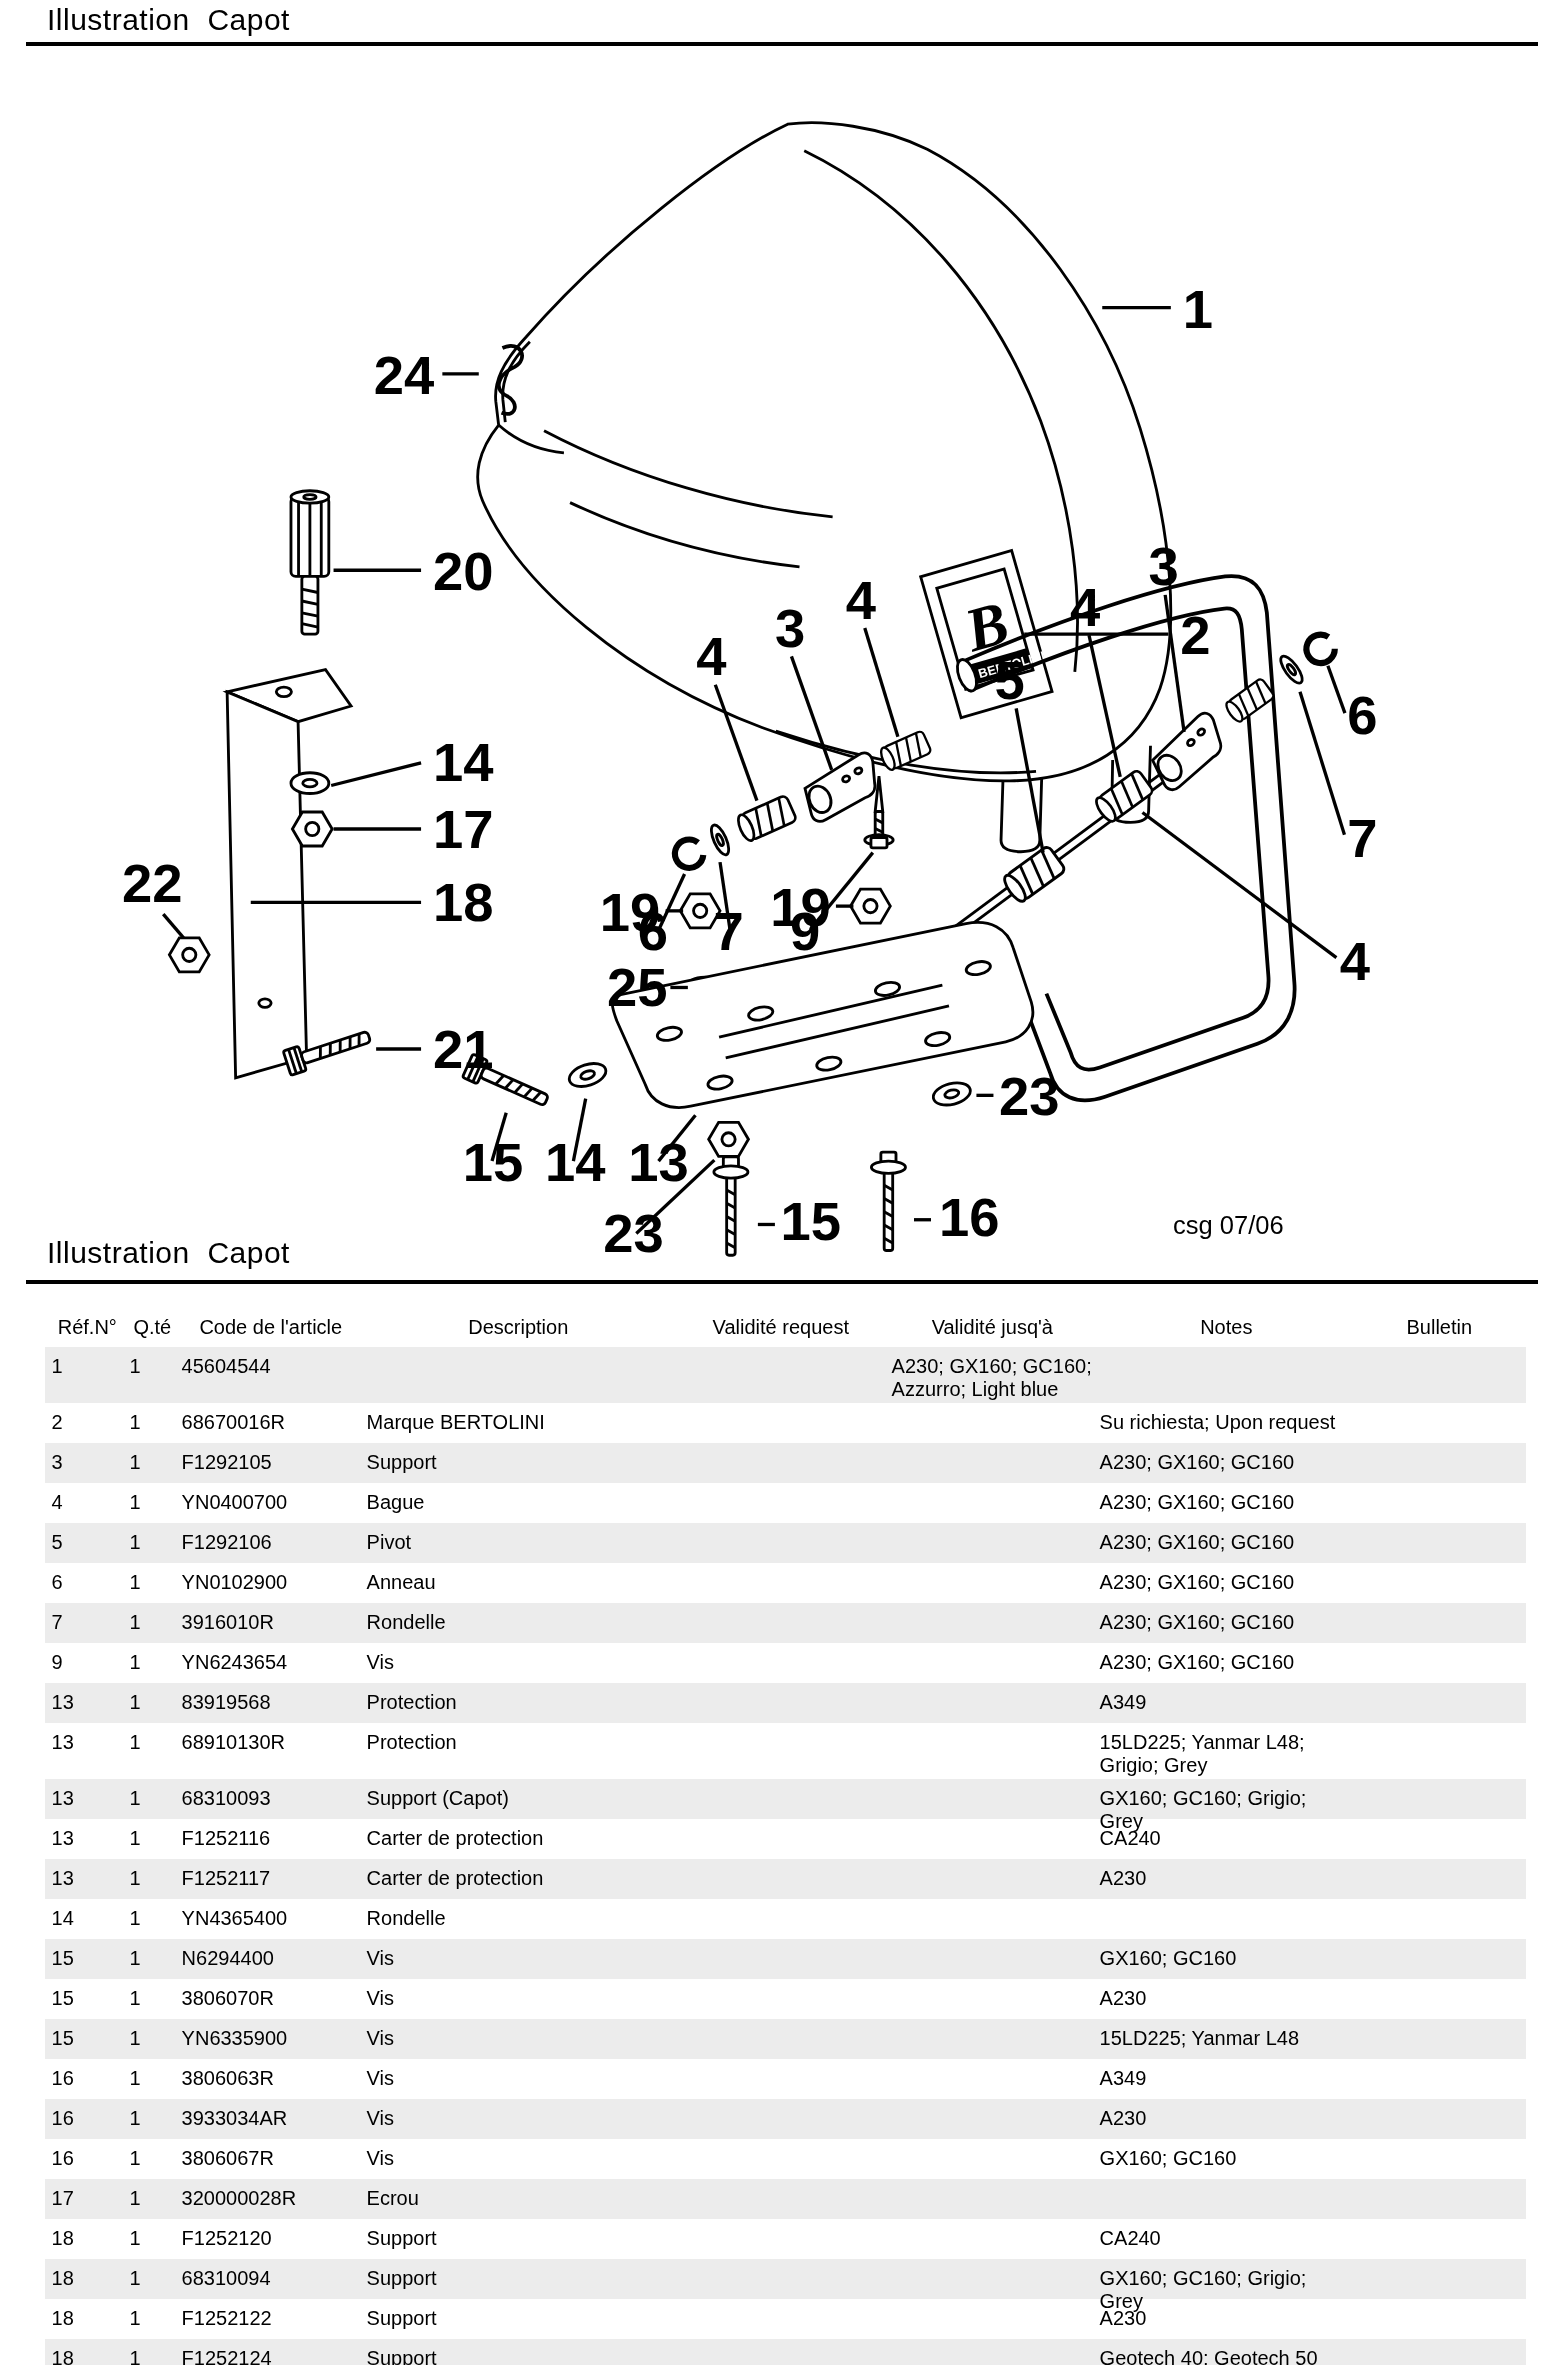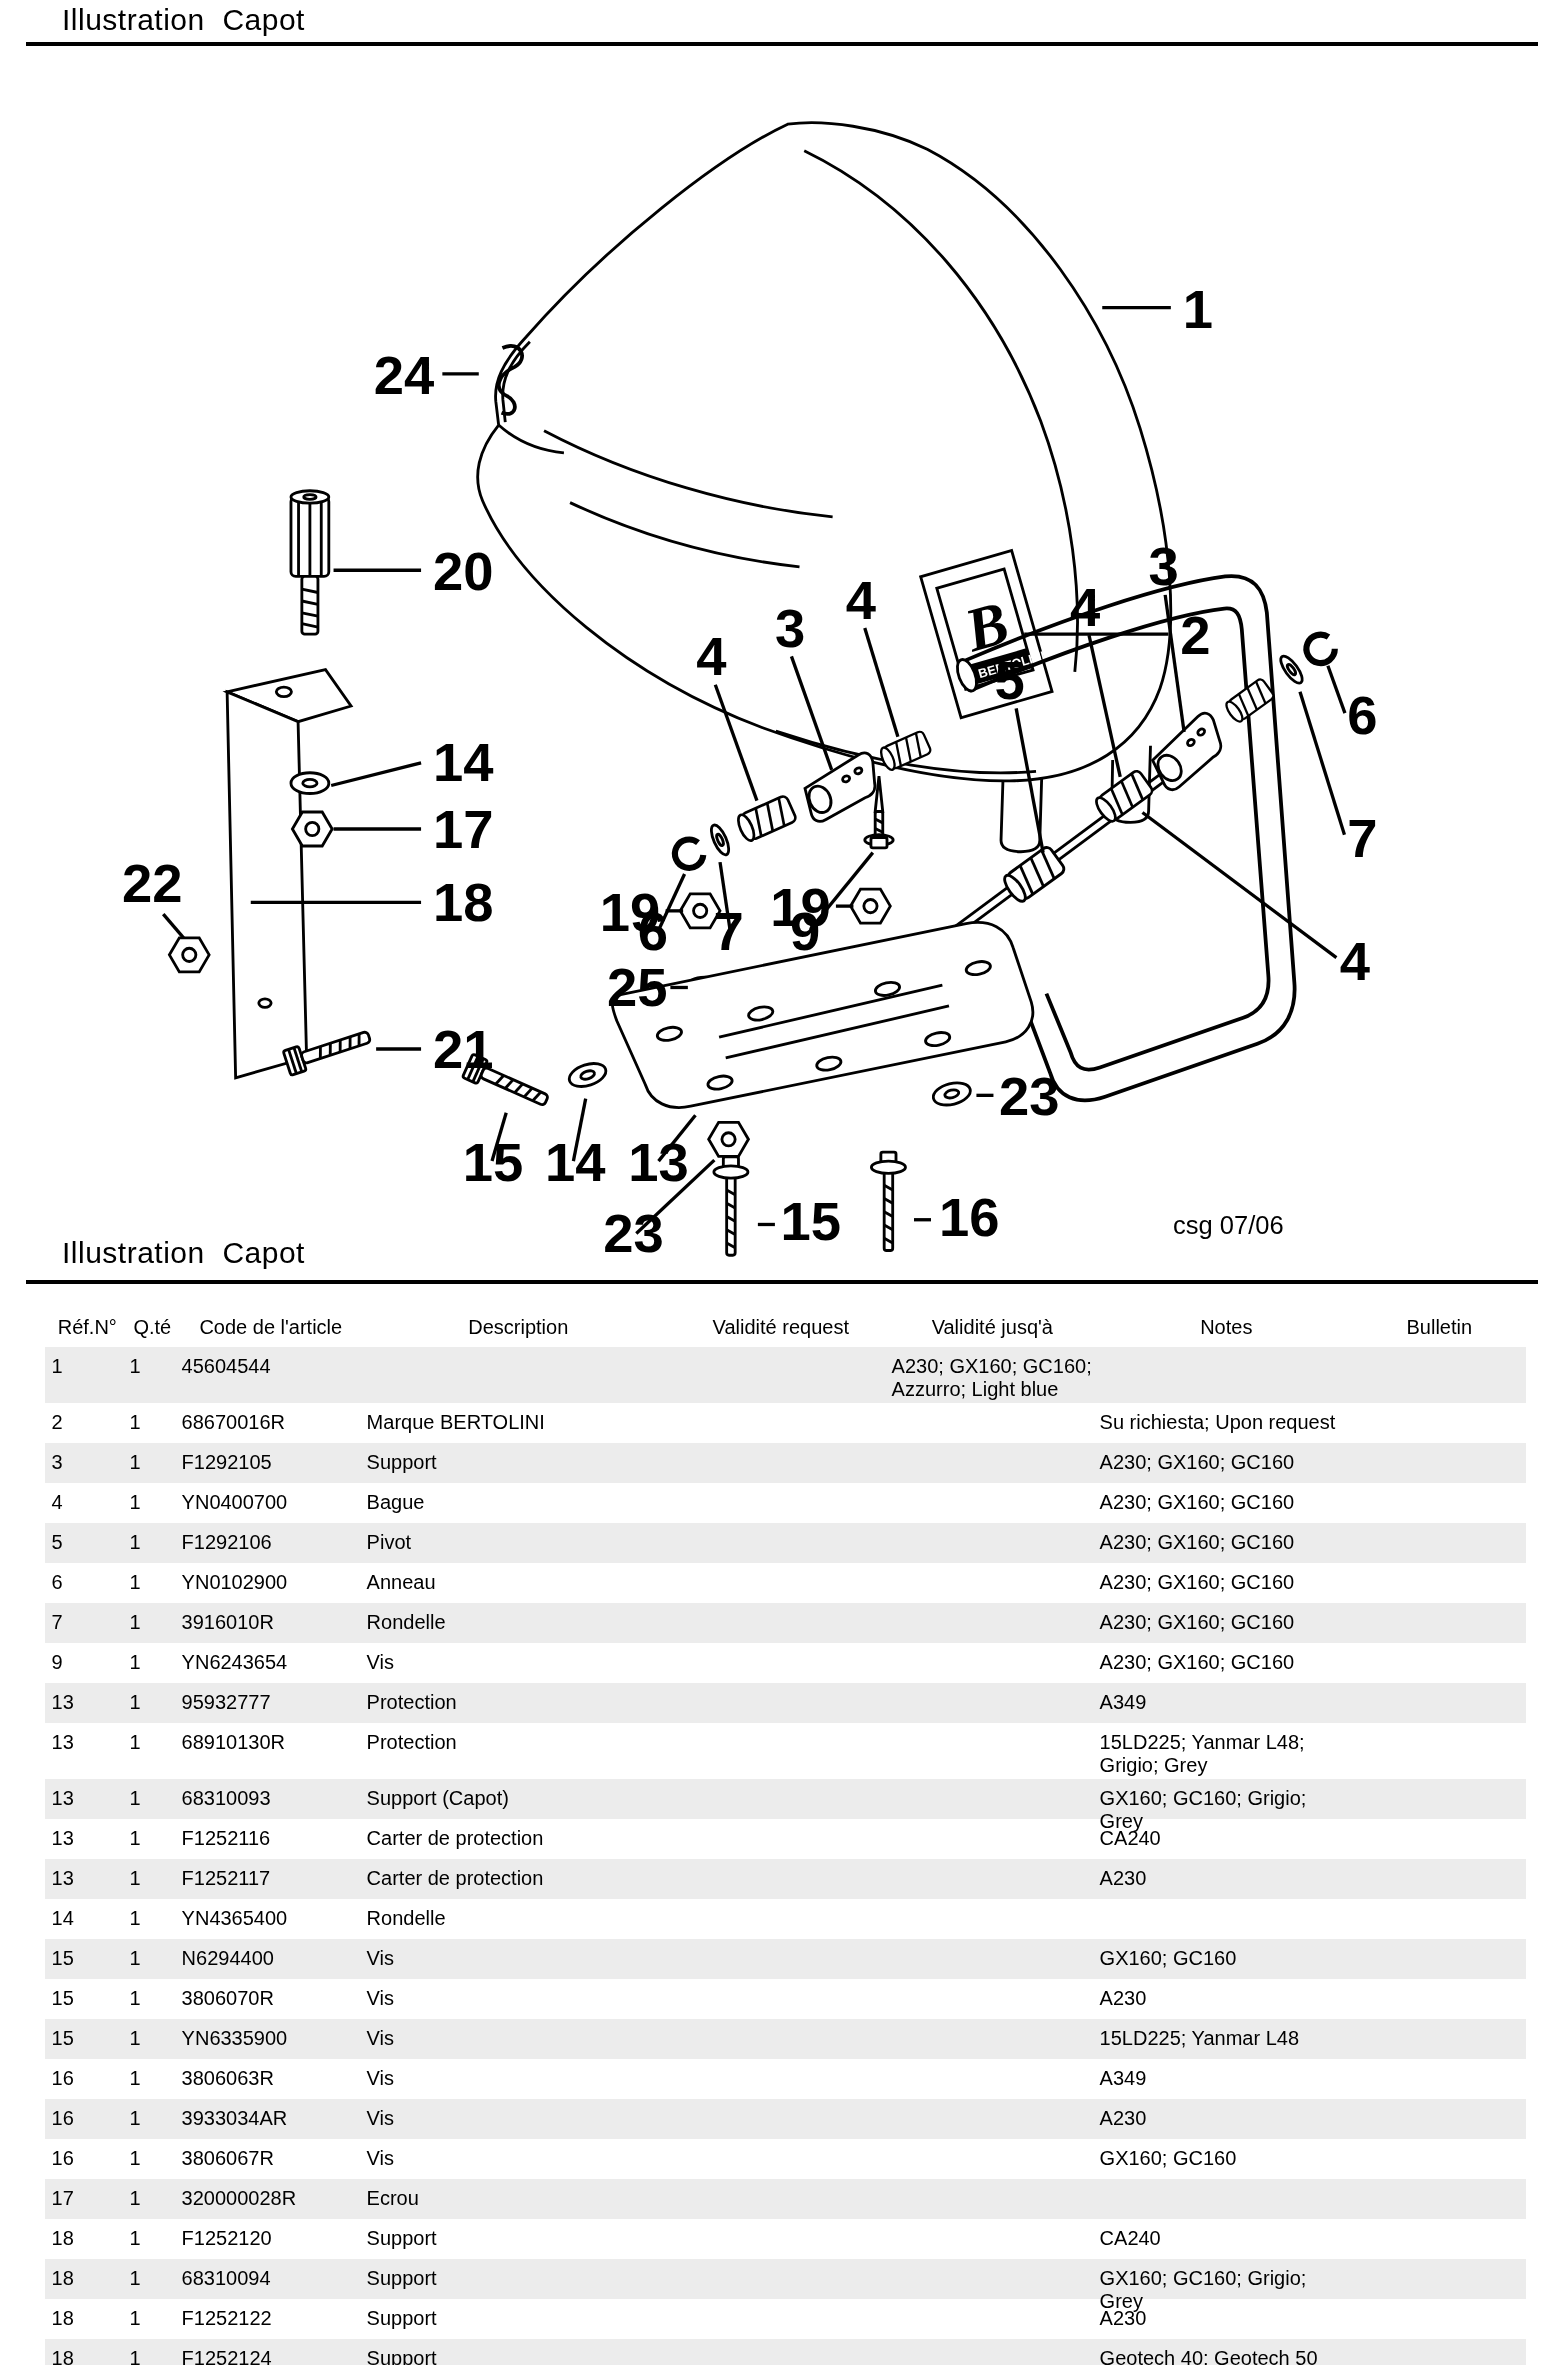--- a/index.html
+++ b/index.html
@@ -1,18 +1,18 @@
 <!DOCTYPE html>
 <html style="font-size:7.6px"><head>
 <meta charset="utf-8">
 <style>
   html,body{margin:0;padding:0;background:#fff;}
   .page{position:relative;width:1564px;height:2772px;background:#fff;overflow:hidden;
         font-family:"Liberation Sans",sans-serif;color:#000;}
-  .title{position:absolute;left:62px;font-size:30px;letter-spacing:0.5px;white-space:pre;text-align:right;}
+  .title{position:absolute;left:47px;font-size:30px;letter-spacing:0.5px;white-space:pre;text-align:right;}
   #title1{top:2.8px;}
   #title2{top:1236px;}
   .rule{position:absolute;left:26px;width:1512px;height:4.3px;background:#000;}
   #rule1{top:42px;}
   #rule2{top:1280px;}
   #csg{position:absolute;left:1173px;top:1187px;font-size:25.5px;margin-top:24px;}
   #diagram{position:absolute;left:0;top:57px;}
   #diagram .part{fill:#fff;stroke:#000;stroke-width:6;}
   #diagram .ln{fill:none;stroke:#000;stroke-width:6;}
   #diagram .thick{fill:none;stroke:#000;stroke-width:8;}
@@ -355,21 +355,21 @@
           <div class="cell c-code">YN6243654</div>
           <div class="cell c-desc">Vis</div>
           <div class="cell c-v1"></div>
           <div class="cell c-v2"></div>
           <div class="cell c-notes">A230; GX160; GC160</div>
           <div class="cell c-bul"></div>
         </div>
         <div class="trow single">
           <div class="cell c-ref">13</div>
           <div class="cell c-qty">1</div>
-          <div class="cell c-code">95932777</div>
+          <div class="cell c-code">83919568</div>
           <div class="cell c-desc">Protection</div>
           <div class="cell c-v1"></div>
           <div class="cell c-v2"></div>
           <div class="cell c-notes">A349</div>
           <div class="cell c-bul"></div>
         </div>
         <div class="trow double">
           <div class="cell c-ref">13</div>
           <div class="cell c-qty">1</div>
           <div class="cell c-code">68910130R</div>

